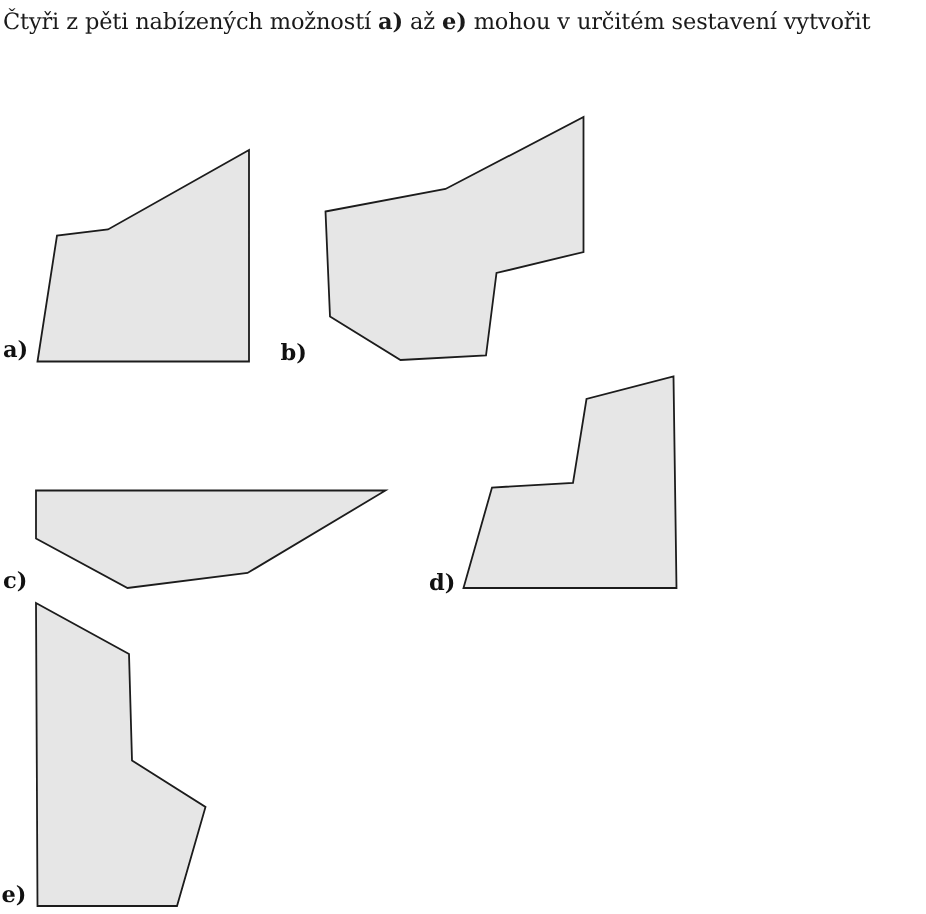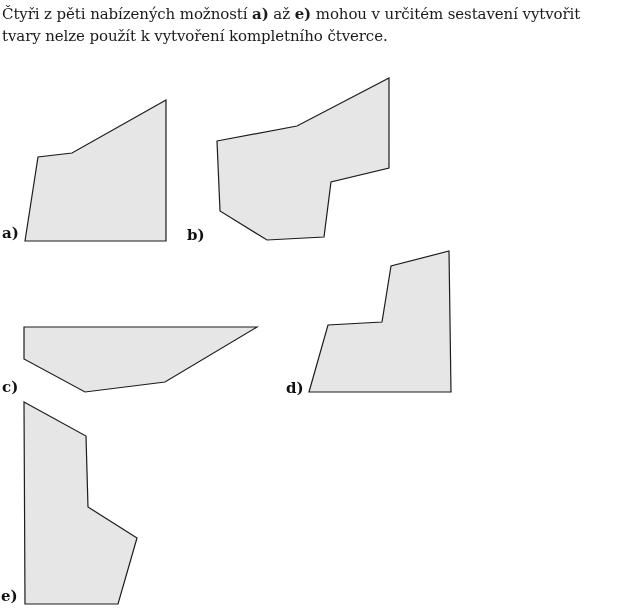--- a/index.html
+++ b/index.html
@@ -42,21 +42,20 @@
     line-height: 16px;
     font-family: "DejaVu Serif", serif;
     color: #111111;
   }
 </style>
 </head>
 <body>
 
 <div class="instructions" id="instructions">
     <div class="line"><span>Čtyři z pěti nabízených možností </span><b>a)</b><span> až </span><b>e)</b><span> mohou v určitém sestavení vytvořit</span></div>
-    <div class="line"><span>tvary nelze použít k vytvoření kompletního čtverce.</span></div>
   </div>
 
 <svg id="shape-canvas" width="617" height="609" viewBox="0 0 617 609" xmlns="http://www.w3.org/2000/svg">
     <polygon points="25,241 38,157 72,153 166,100 166,241" fill="#e6e6e6" stroke="#1c1c1c" stroke-width="1.2" stroke-linejoin="miter"></polygon>
     <polygon points="217,141 297,126 389,78 389,168 331,182 324,237 267,240 220,211" fill="#e6e6e6" stroke="#1c1c1c" stroke-width="1.2" stroke-linejoin="miter"></polygon>
     <polygon points="24,327 257,327 165,382 85,392 24,359" fill="#e6e6e6" stroke="#1c1c1c" stroke-width="1.2" stroke-linejoin="miter"></polygon>
     <polygon points="309,392 328,325 382,322 391,266 449,251 451,392" fill="#e6e6e6" stroke="#1c1c1c" stroke-width="1.2" stroke-linejoin="miter"></polygon>
     <polygon points="24,402 86,436 88,507 137,538 118,604 25,604" fill="#e6e6e6" stroke="#1c1c1c" stroke-width="1.2" stroke-linejoin="miter"></polygon>
   </svg>
 

